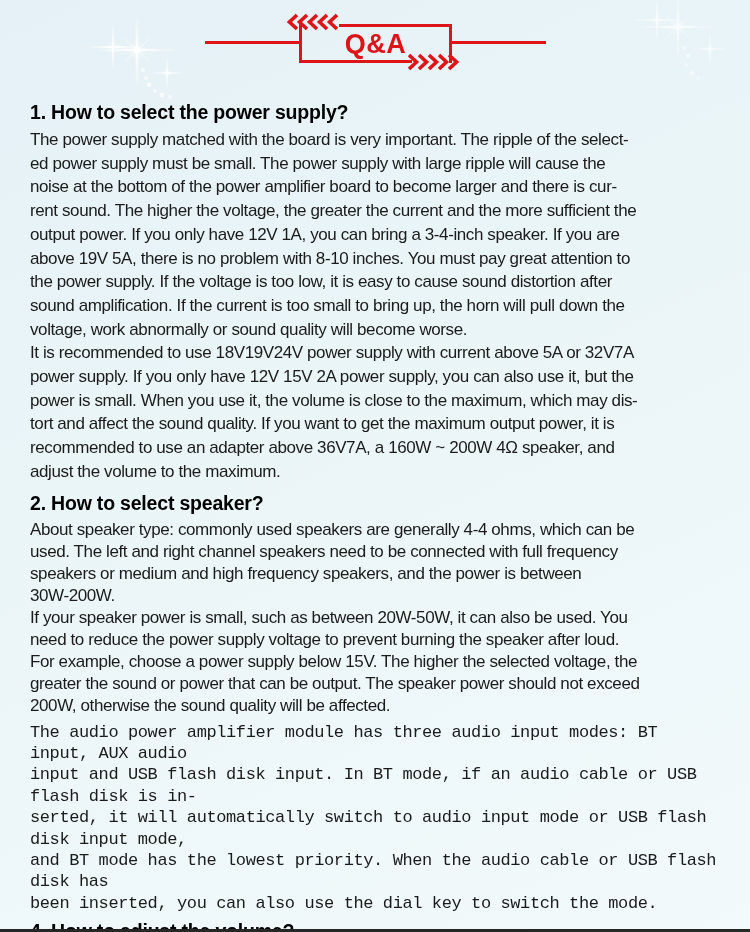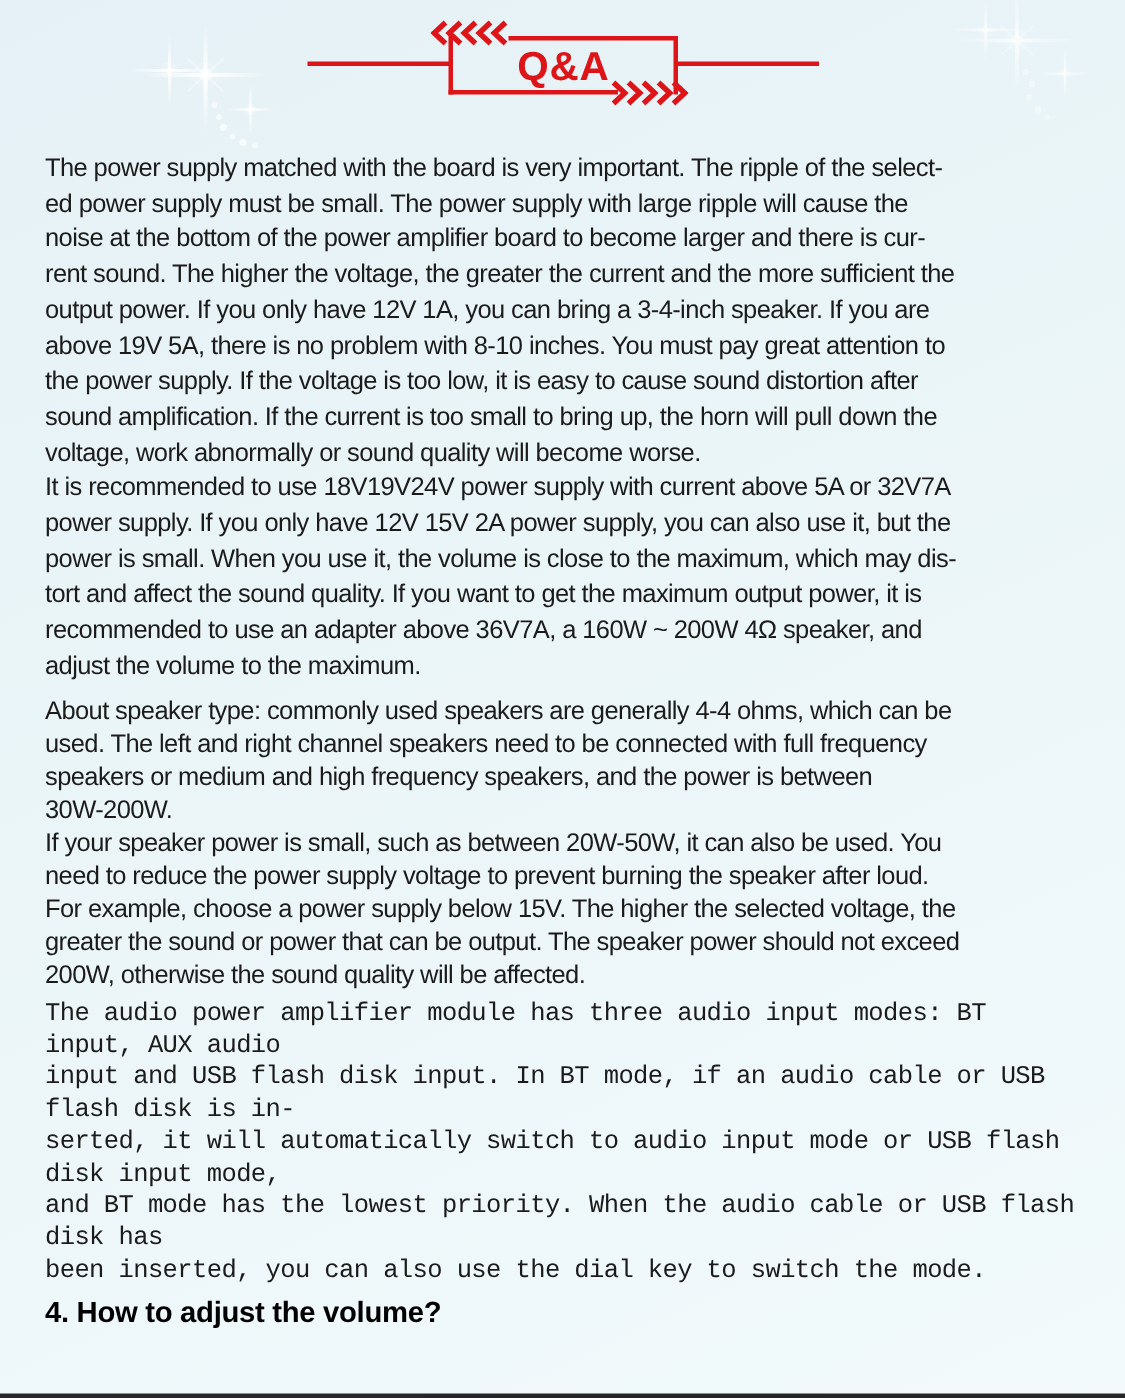--- a/index.html
+++ b/index.html
@@ -177,38 +177,40 @@
           <polyline points="32,2 39.5,9 32,16"></polyline>
           <polyline points="42,2 49.5,9 42,16"></polyline>
         </g>
       </svg>
     </div>
   </header>
 
   <main class="content">
 
     <section class="sec-1">
+      <h2 class="sec-heading">1. How to select the power supply?</h2>
       <p class="body lh-a">The power supply matched with the board is very important. The ripple of the select-
 ed power supply must be small. The power supply with large ripple will cause the
 noise at the bottom of the power amplifier board to become larger and there is cur-
 rent sound. The higher the voltage, the greater the current and the more sufficient the
 output power. If you only have 12V 1A, you can bring a 3-4-inch speaker. If you are
 above 19V 5A, there is no problem with 8-10 inches. You must pay great attention to
 the power supply. If the voltage is too low, it is easy to cause sound distortion after
 sound amplification. If the current is too small to bring up, the horn will pull down the
 voltage, work abnormally or sound quality will become worse.</p>
       <p class="body lh-a">It is recommended to use 18V19V24V power supply with current above 5A or 32V7A
 power supply. If you only have 12V 15V 2A power supply, you can also use it, but the
 power is small. When you use it, the volume is close to the maximum, which may dis-
 tort and affect the sound quality. If you want to get the maximum output power, it is
 recommended to use an adapter above 36V7A, a 160W ~ 200W 4Ω speaker, and
 adjust the volume to the maximum.</p>
     </section>
 
     <section class="sec-2">
+      <h2 class="sec-heading">2. How to select speaker?</h2>
       <p class="body lh-b">About speaker type: commonly used speakers are generally 4-4 ohms, which can be
 used. The left and right channel speakers need to be connected with full frequency
 speakers or medium and high frequency speakers, and the power is between
 30W-200W.</p>
       <p class="body lh-b">If your speaker power is small, such as between 20W-50W, it can also be used. You
 need to reduce the power supply voltage to prevent burning the speaker after loud.
 For example, choose a power supply below 15V. The higher the selected voltage, the
 greater the sound or power that can be output. The speaker power should not exceed
 200W, otherwise the sound quality will be affected.</p>
     </section>

